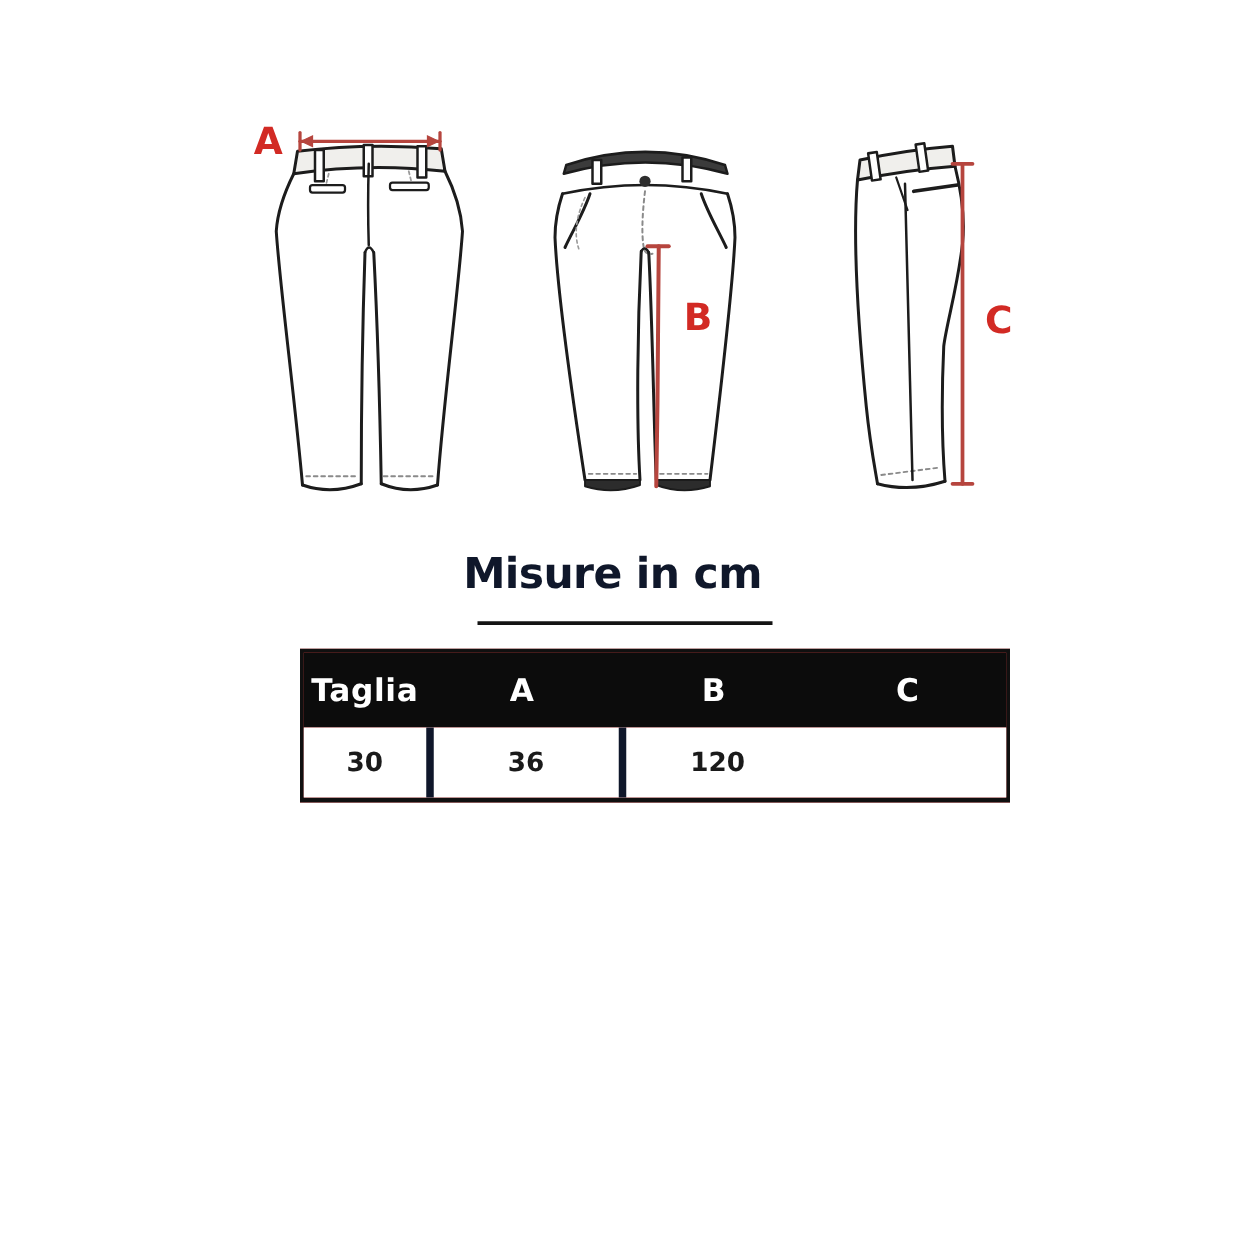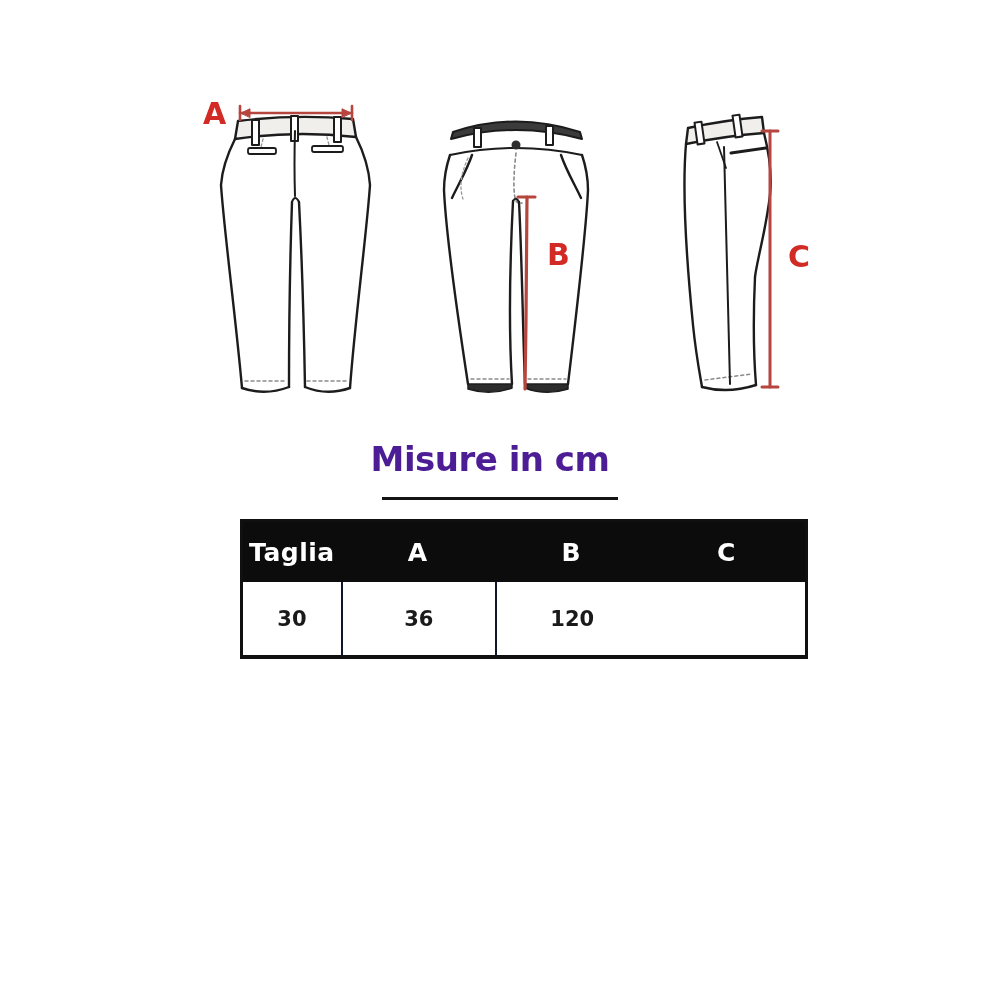--- a/index.html
+++ b/index.html
@@ -9,41 +9,41 @@
   }
   .abs{position:absolute;}
   .measure-letter{
     position:absolute;color:#d22a24;font-weight:800;font-size:30px;line-height:1;
     font-family:"DejaVu Sans","Liberation Sans",sans-serif;
   }
   .drawing svg{display:block;}
   
   .chart-title{
     position:absolute;left:340px;top:439px;width:300px;text-align:center;
-    font-size:34px;font-weight:800;letter-spacing:-0.5px;color:#4c1d95;
+    font-size:34px;font-weight:800;letter-spacing:-0.5px;color:#0f172a;
     font-family:"DejaVu Sans","Liberation Sans",sans-serif;
   }
   .title-underline{
     position:absolute;left:382px;top:497px;width:236px;height:3px;background:#141414;
   }
   
   .size-table{
     position:absolute;left:240px;top:519px;width:562px;
     border:3px solid #101010;border-bottom-width:4px;background:#ef4444;box-sizing:content-box;
   }
   .thead{display:grid;grid-template-columns:17.4% 27.4% 27.2% 28%;background:#0c0c0c;height:60px;}
   .th{
     color:#ffffff;display:flex;align-items:center;justify-content:center;
     font-weight:800;font-size:25px;letter-spacing:0.5px;
     font-family:"DejaVu Sans","Liberation Sans",sans-serif;
   }
-  .trow{display:grid;grid-template-columns:17.4% 27.4% 27.2% 28%;background:#ffffff;height:73px;}
+  .trow{display:grid;grid-template-columns:17.4% 27.4% 27.2% 28%;background:#ffffff;height:56px;}
   .td{
     display:flex;align-items:center;justify-content:center;color:#1a1a1a;
-    font-weight:800;font-size:21px;border-left:2px solid #0f172a;
+    font-weight:800;font-size:21px;border-left:6px solid #0f172a;
     font-family:"DejaVu Sans","Liberation Sans",sans-serif;
   }
   .td:first-child{border-left:none;}
 </style>
 </head>
 <body>
 
 <div id="canvas">
 
   <span class="measure-letter" style="left:203px;top:99px;">A</span>

